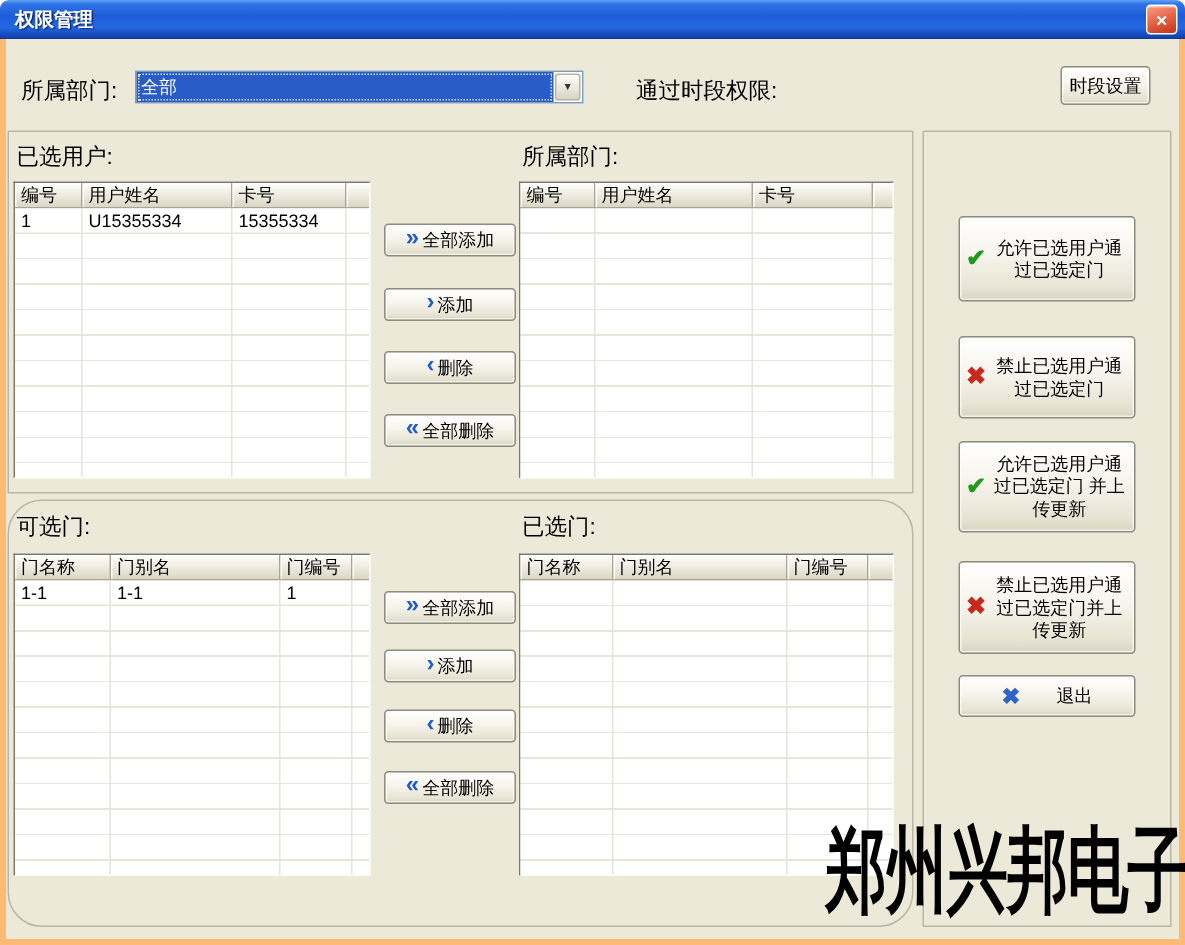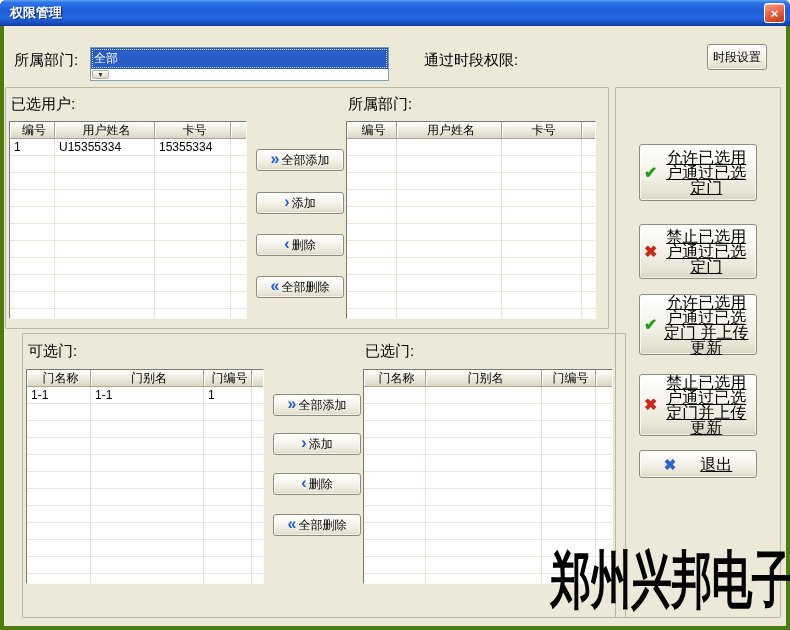--- a/index.html
+++ b/index.html
@@ -1,20 +1,20 @@
 <!DOCTYPE html>
 <html><head>
 <meta charset="utf-8">
 <style>
   * { margin:0; padding:0; box-sizing:border-box; }
   html,body { width:790px; height:630px; overflow:hidden; }
   body { font-family:"Liberation Sans", sans-serif; background:#fff; }
 
   .window { position:relative; width:790px; height:630px;
-    background:#4d7c0f;
+    background:#fdba74;
     border-radius:6px 6px 0 0; overflow:hidden; }
 
   
   .titlebar { position:absolute; left:0; top:0; right:0; height:26px;
     background:linear-gradient(180deg,#5DA4F5 0%,#2E74E8 10%,#1E5CD8 40%,#2268E2 70%,#1241AE 96%,#0E3694 100%);
     border-radius:5px 5px 0 0; }
   .title { position:absolute; left:10px; top:0; line-height:25px; color:#fff;
     font-size:13px; font-weight:bold; text-shadow:1px 1px 1px rgba(0,0,40,.6); }
   .close-btn { position:absolute; right:5px; top:3px; width:21px; height:20px;
     border:1px solid #fff; border-radius:3px;
@@ -24,49 +24,49 @@
     display:flex; align-items:center; justify-content:center; cursor:pointer; }
   .close-btn span { color:#fff; font-size:13px; font-weight:bold; line-height:1; }
 
   
   .client { position:absolute; left:4px; right:4px; top:26px; bottom:4px;
     background:#ECE9D8; }
 
   .lbl { position:absolute; font-size:15px; color:#000; white-space:nowrap; }
 
   
-  .combo { position:absolute; height:34px; background:#fff;
-    border:1px solid #7F9DB9; display:flex; cursor:pointer;flex-direction:column; }
+  .combo { position:absolute; height:22px; background:#fff;
+    border:1px solid #7F9DB9; display:flex; cursor:pointer; }
   .combo .val { flex:1; font-size:12px; line-height:18px; padding:1px 3px;
     white-space:nowrap; overflow:hidden; }
   .combo.sel .val { background:#2A5CC8; color:#fff;
     outline:1px dotted #cfe0f8; outline-offset:-2px; }
   .combo .dbtn { width:17px; margin:1px; border:1px solid #b5b2a1; border-radius:2px;
     background:linear-gradient(180deg,#FDFDFA,#ECEADF 50%,#D8D4C4);
     display:flex; align-items:center; justify-content:center;
     font-size:7px; color:#38383a; }
 
   
   .xpbtn { position:absolute; border:1px solid #8d8c7f; border-radius:3px;
     background:linear-gradient(180deg,#ffffff 0%,#f6f4ec 45%,#e8e4d4 85%,#d9d5c2 100%);
     box-shadow:inset 0 0 0 1px rgba(255,255,255,.65);
     font-size:12px; color:#000; display:flex; align-items:center;
     justify-content:center; cursor:pointer; }
 
   
   .panel { position:absolute; border:1px solid #b9b6a4; border-radius:1px; }
   .panel-users { left:1px; top:61px; width:604px; height:242px; }
-  .panel-doors { left:18px; top:307px; width:604px; height:285px; }
+  .panel-doors { left:1px; top:307px; width:604px; height:285px;border-radius:23px; }
   .panel-actions { left:611px; top:61px; width:166px; height:531px; }
 
   
   .xp-table { position:absolute; background:#fff;
     border-top:1px solid #7a796d; border-left:1px solid #7a796d;
     border-right:1px solid #fcfbf4; border-bottom:1px solid #fcfbf4; }
-  .thead { display:flex; height:31px;text-align:center; }
+  .thead { display:flex; height:31px; }
   .th { flex:none; height:17px; font-size:12px; line-height:16px; padding-left:4px;
     background:linear-gradient(180deg,#FEFEFB 0%,#ECE9DD 55%,#DAD6C6 100%);
     border-right:1px solid #a9a592; border-bottom:1px solid #a9a592;
     box-shadow:inset 1px 1px 0 #fff; white-space:nowrap; overflow:hidden; cursor:pointer; }
   .tbody { position:absolute; left:0; right:0; top:17px; bottom:0; overflow:hidden;
     background:repeating-linear-gradient(180deg,#fff 0px,#fff 16px,#e8e5da 16px,#e8e5da 17px); }
   .gridcols { position:absolute; inset:0; display:flex; }
   .gc { flex:none; border-right:1px solid #e6e3d7; }
   .gc.cf { border-right:none; }
   .rows { position:absolute; inset:0; }
@@ -82,21 +82,21 @@
   .t-dl .c0{width:64px} .t-dl .c1{width:113px} .t-dl .c2{width:48px}
   .t-dr .c0{width:62px} .t-dr .c1{width:116px} .t-dr .c2{width:54px}
 
   
   .tf-btn { left:250px; width:88px; height:22px; gap:4px; }
   .tf-btn .arrow { color:#1B5CD5; font-weight:bold; font-size:16px;
     line-height:1; letter-spacing:-2px; margin-top:-3px; }
 
   
   .act-btn { left:23px; width:118px; padding:0 4px; gap:3px; text-align:center; }
-  .act-btn .act-label { font-size:16px; line-height:15px;text-decoration:underline; }
+  .act-btn .act-label { font-size:12px; line-height:15px; }
   .act-icon { font-size:16px; font-weight:bold; flex:none; line-height:1; }
   .icon-green { color:#1F9A1F; }
   .icon-red { color:#C8281E; }
   .icon-blue { color:#2B65C8; font-size:15px; }
 
   
   .watermark { position:absolute; right:-2px; bottom:8px; z-index:50;
     font-size:62px; font-weight:900; color:#000; white-space:nowrap;
     transform:scaleX(0.66); transform-origin:right bottom;
     font-family:"Liberation Sans", sans-serif; letter-spacing:-1px; }

